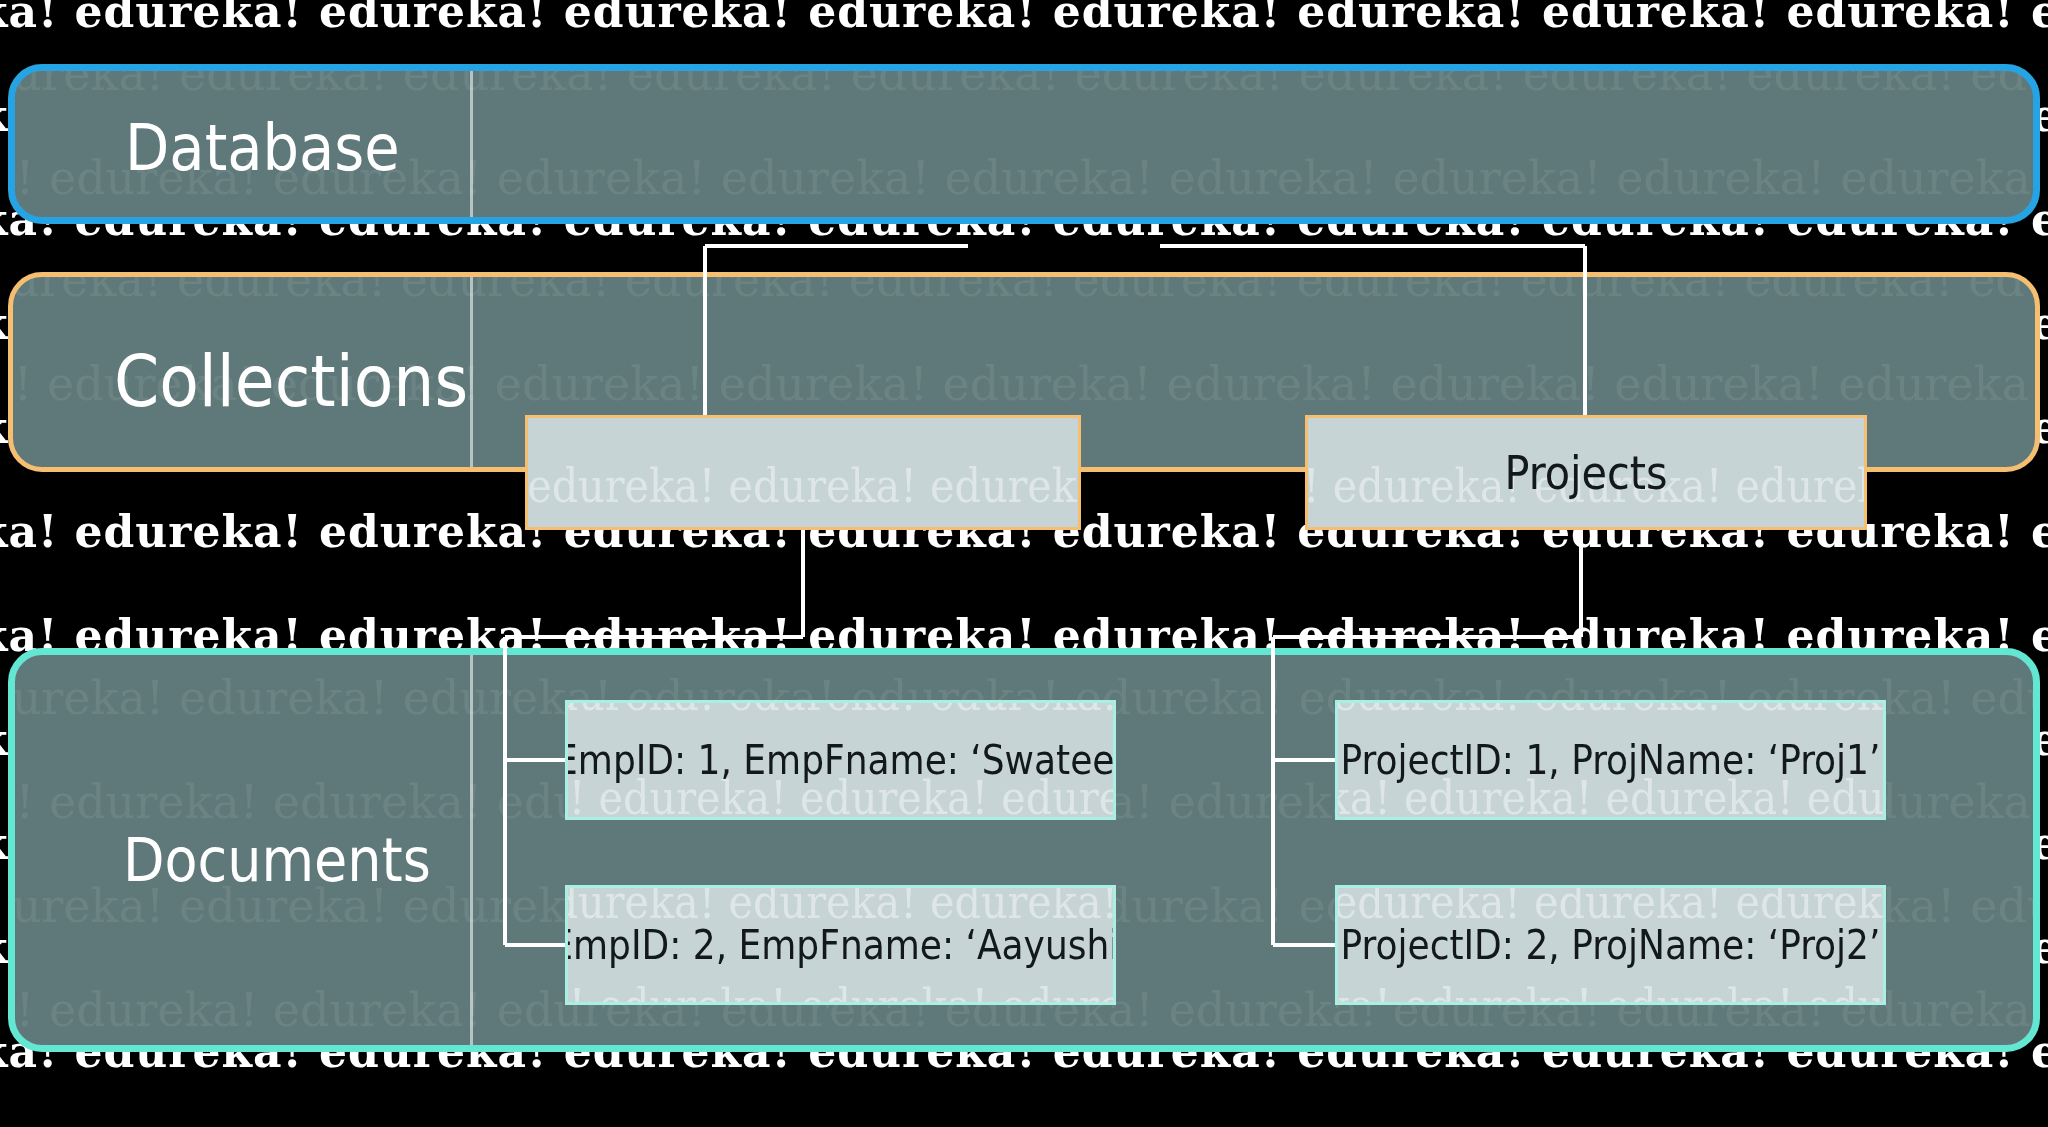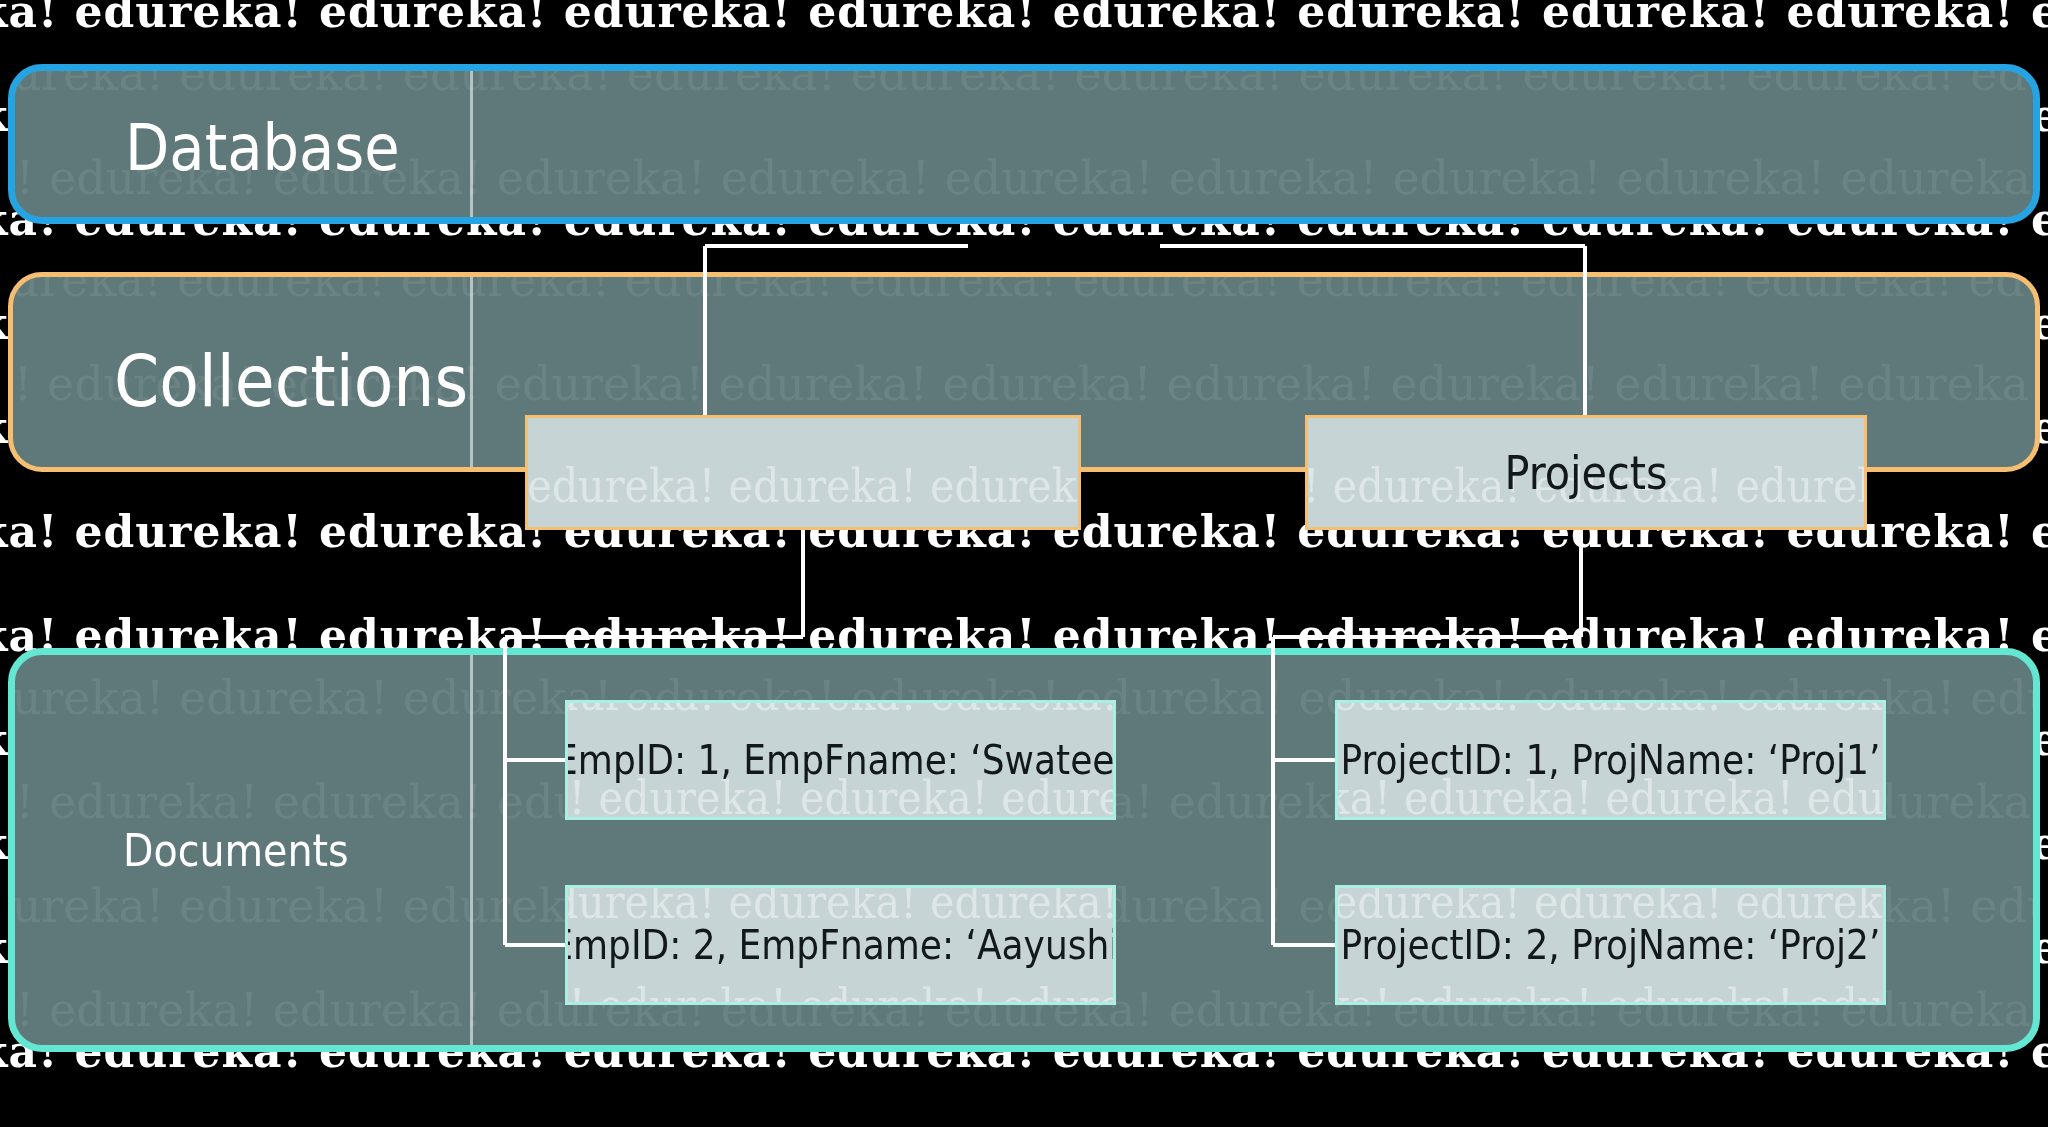--- a/index.html
+++ b/index.html
@@ -66,21 +66,21 @@
 
   #band-database{ left:8px; top:64px; width:2032px; height:160px;
     border:7px solid #25A3E2; box-sizing:border-box; }
   #band-collections{ left:8px; top:272px; width:2032px; height:200px;
     border:5px solid #F5BE70; box-sizing:border-box; }
   #band-documents{ left:8px; top:648px; width:2032px; height:404px;
     border:7px solid #63E6D2; box-sizing:border-box; }
 
   #label-database   { left:110px; top:40px;  font-size:64px; }
   #label-collections{ left:101px; top:62px;  font-size:72px; }
-  #label-documents  { left:108px; top:170px; font-size:44px; }
+  #label-documents  { left:108px; top:170px; font-size:60px; }
 
   
   #db-title{
     position:absolute;
     left:905px;top:28px;
     color:#ffffff;
     font-family:"DejaVu Sans Condensed","Liberation Sans", sans-serif;
     font-weight:300;font-stretch:condensed;
     font-size:68px;white-space:nowrap;z-index:4;
   }

